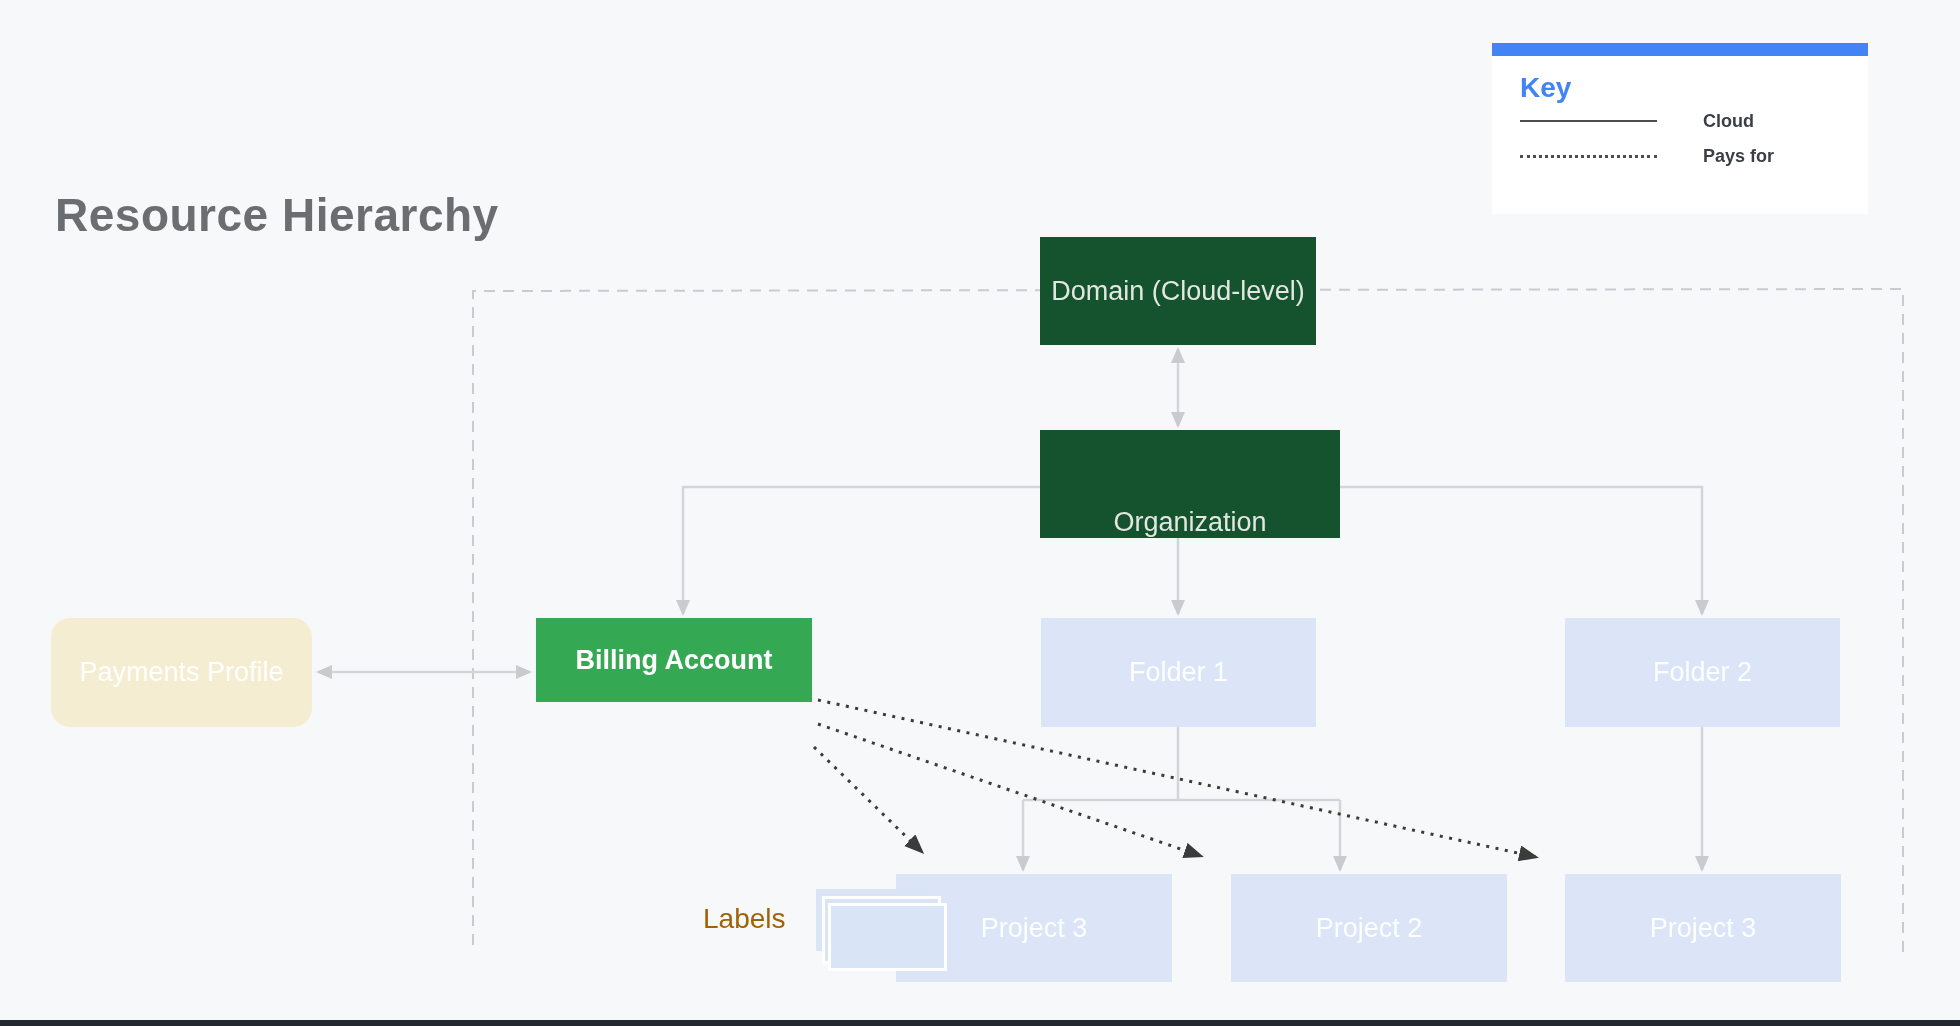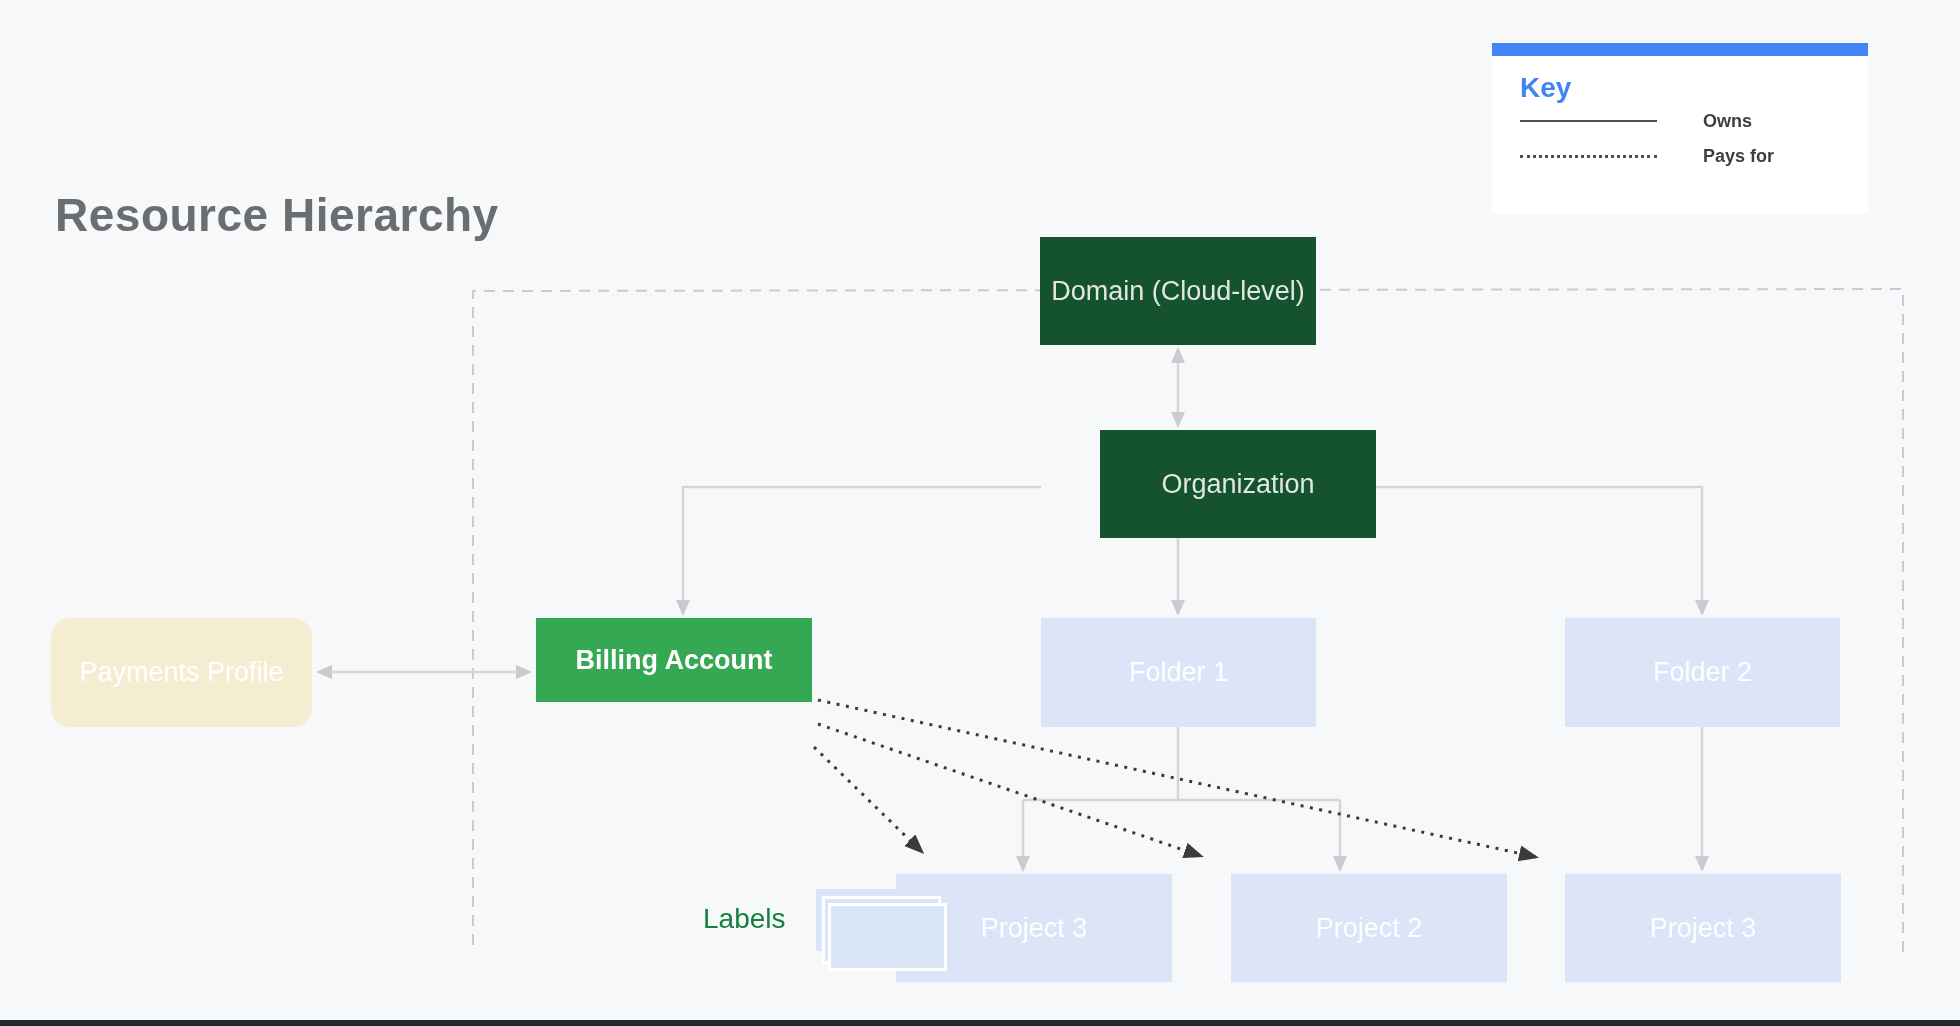--- a/index.html
+++ b/index.html
@@ -18,31 +18,31 @@
   
   .node{
     position:absolute;display:flex;align-items:center;justify-content:center;
     font-size:27px;color:rgba(255,255,255,0.92);z-index:2;text-align:center;
   }
   .node-pink{background:#14532d;color:rgba(255,252,250,0.88);}
   .node-blue{background:#dbe5f7;color:rgba(255,255,255,0.95);}
   .node-cream{background:#f5edd2;color:rgba(255,255,255,0.97);}
   .node-green{background:#34a853;color:#ffffff;font-weight:700;}
   #node-domain      {left:1040px;top:237px;width:276px;height:108px;}
-  #node-organization{left:1100px;top:430px;width:276px;height:108px;}
+  #node-organization{left:1040px;top:430px;width:300px;height:108px;align-items:flex-end;}
   #node-payments    {left:51px;  top:618px;width:261px;height:109px;border-radius:19px;}
   #node-billing     {left:536px; top:618px;width:276px;height:84px;}
   #node-folder1     {left:1041px;top:618px;width:275px;height:109px;}
   #node-folder2     {left:1565px;top:618px;width:275px;height:109px;}
   #node-project1    {left:896px; top:874px;width:276px;height:108px;}
   #node-project2    {left:1231px;top:874px;width:276px;height:108px;}
   #node-project3    {left:1565px;top:874px;width:276px;height:108px;}
   
   .labels-caption{
-    position:absolute;left:703px;top:903px;font-size:28px;color:#15803d;z-index:2;
+    position:absolute;left:703px;top:903px;font-size:28px;color:#a16207;z-index:2;
   }
   .labels-icon{position:absolute;left:816px;top:889px;width:130px;height:80px;z-index:3;}
   .labels-icon .card{position:absolute;width:113px;height:62px;background:#d9e4f7;}
   .labels-icon .card.c1{left:0;top:0;}
   .labels-icon .card.c2{left:6px;top:7px;border:3px solid #ffffff;}
   .labels-icon .card.c3{left:12px;top:14px;border:3px solid #ffffff;}
   
   .key-box{position:absolute;left:1492px;top:43px;width:376px;z-index:4;}
   .key-bar{height:13px;background:#4284f5;}
   .key-body{background:#ffffff;padding:16px 0 20px 28px;min-height:158px;box-sizing:border-box;}
@@ -136,21 +136,21 @@
     <div class="card c2"></div>
     <div class="card c3"></div>
   </div>
 
   <div class="key-box">
     <div class="key-bar"></div>
     <div class="key-body">
       <div class="key-title">Key</div>
       <div class="key-row">
         <span class="key-sample solid"></span>
-        <span class="key-label">Owns</span>
+        <span class="key-label">Cloud</span>
       </div>
       <div class="key-row">
         <span class="key-sample dotted"></span>
         <span class="key-label">Pays for</span>
       </div>
     </div>
   </div>
 
   <div class="bottom-bar"></div>
 </div>

